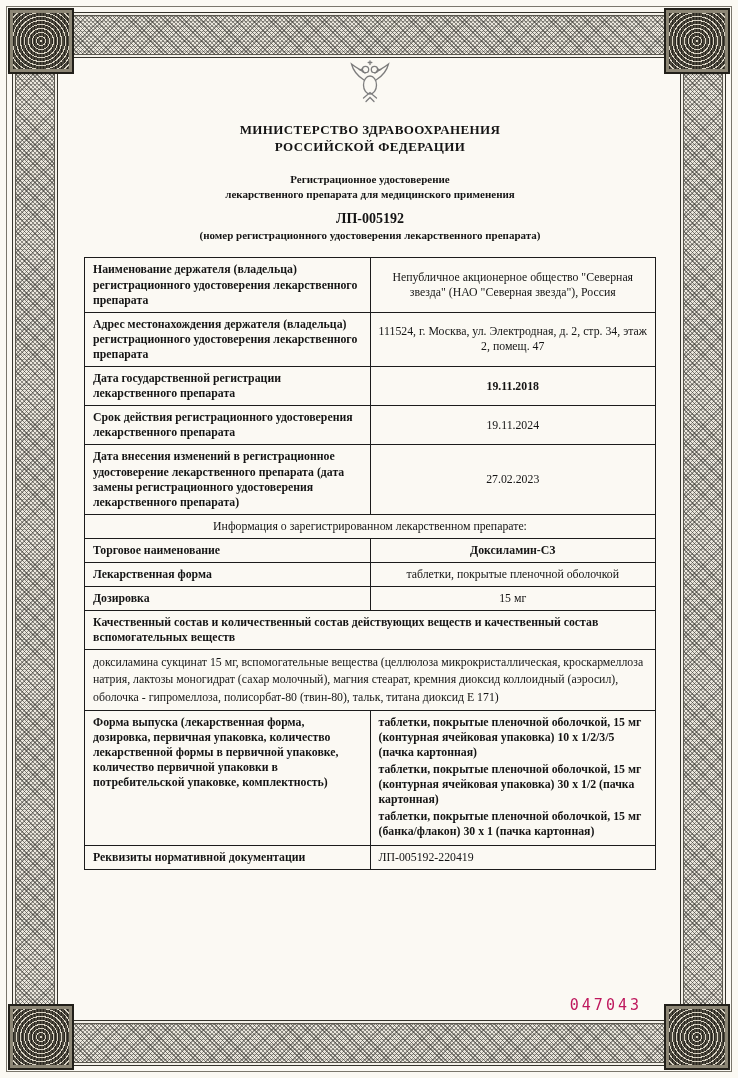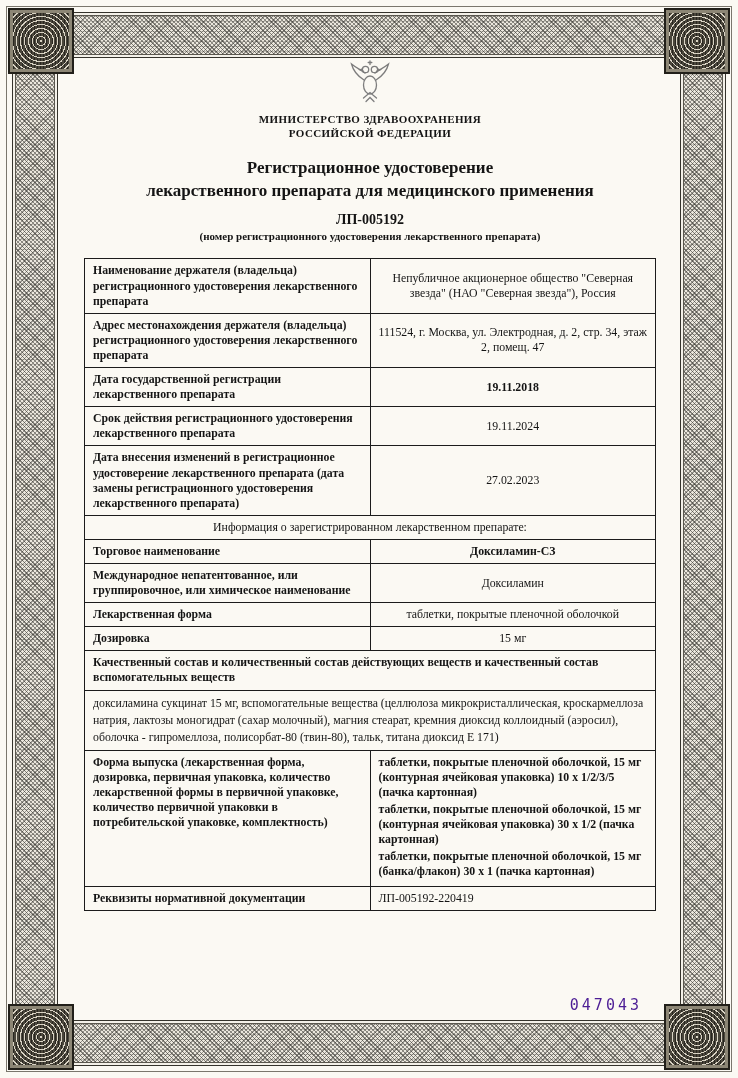--- a/index.html
+++ b/index.html
@@ -35,22 +35,22 @@
     box-shadow: inset 0 0 0 3px #8c8675;
   }
   .corner-tl{left:8px;top:8px;}
   .corner-tr{right:8px;top:8px;}
   .corner-bl{left:8px;bottom:8px;}
   .corner-br{right:8px;bottom:8px;}
 
   
   .content{position:absolute;left:84px;right:82px;top:58px;}
   .emblem{width:44px;height:50px;margin:0 auto 4px auto;text-align:center;}
-  .ministry{text-align:center;font-weight:bold;font-size:11px;line-height:1.3;letter-spacing:.4px;margin-top:4px;}
-  .doc-title{text-align:center;font-weight:bold;font-size:17px;line-height:1.35;margin-top:16px;}
+  .ministry{text-align:center;font-weight:bold;font-size:13px;line-height:1.3;letter-spacing:.4px;margin-top:14px;}
+  .doc-title{text-align:center;font-weight:bold;font-size:11px;line-height:1.35;margin-top:16px;}
   .reg-number{text-align:center;font-weight:bold;font-size:14px;margin-top:10px;}
   .reg-caption{text-align:center;font-weight:bold;font-size:11px;margin-top:2px;}
 
   table.cert{
     width:100%;border-collapse:collapse;margin-top:16px;
     font-size:11.8px;line-height:1.28;
   }
   table.cert td{
     border:1px solid #1c1c1c;
     padding:4px 8px;
@@ -63,21 +63,21 @@
   td.section{text-align:center;padding:4px 6px;}
   td.comp-header{font-weight:bold;text-align:left;padding:5px 8px;}
   td.comp-text{text-align:left;padding:6px 8px;line-height:1.45;margin-top:36px;}
   td.release-val{text-align:left;vertical-align:top;}
   td.release-val .pack-line{margin:0 0 2px 0;font-weight:bold;}
   td.lbl.top{vertical-align:top;}
 
   .serial{
     position:absolute;right:96px;top:996px;
     font-family:"DejaVu Sans Mono",monospace;
-    font-size:15px;letter-spacing:3px;color:#4c1d95;
+    font-size:15px;letter-spacing:3px;color:#be185d;
   }
 </style>
 </head>
 <body>
 
 <div class="frame-outline"></div>
 <div class="band band-top"></div>
 <div class="band band-bottom"></div>
 <div class="band band-left"></div>
 <div class="band band-right"></div>
@@ -147,24 +147,20 @@
 
       <tr>
         <td class="section" colspan="2">Информация о зарегистрированном лекарственном препарате:</td>
       </tr>
 
       <tr>
         <td class="lbl">Торговое наименование</td>
         <td class="val bold">Доксиламин-СЗ</td>
       </tr>
       <tr>
-        <td class="lbl">Международное непатентованное, или группировочное, или химическое наименование</td>
-        <td class="val">Доксиламин</td>
-      </tr>
-      <tr>
         <td class="lbl">Лекарственная форма</td>
         <td class="val">таблетки, покрытые пленочной оболочкой</td>
       </tr>
       <tr>
         <td class="lbl">Дозировка</td>
         <td class="val">15 мг</td>
       </tr>
 
       <tr>
         <td class="comp-header" colspan="2">Качественный состав и количественный состав действующих веществ и качественный состав вспомогательных веществ</td>

